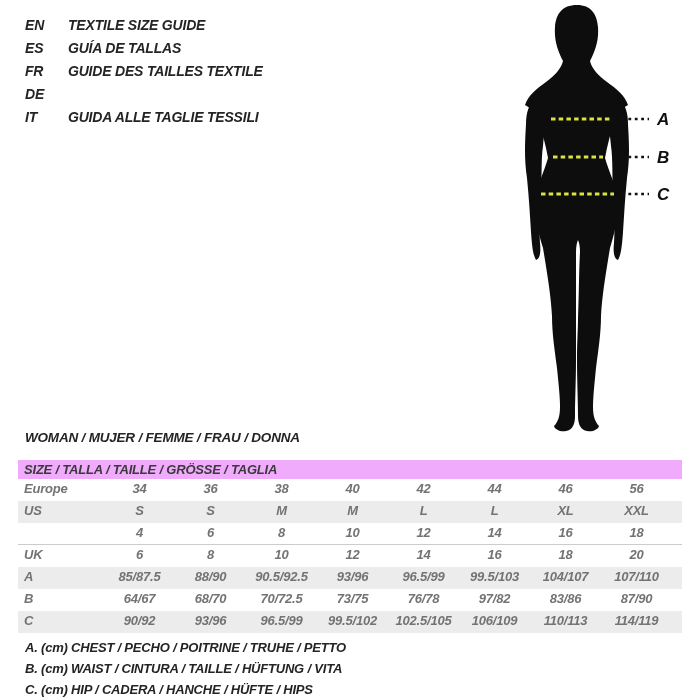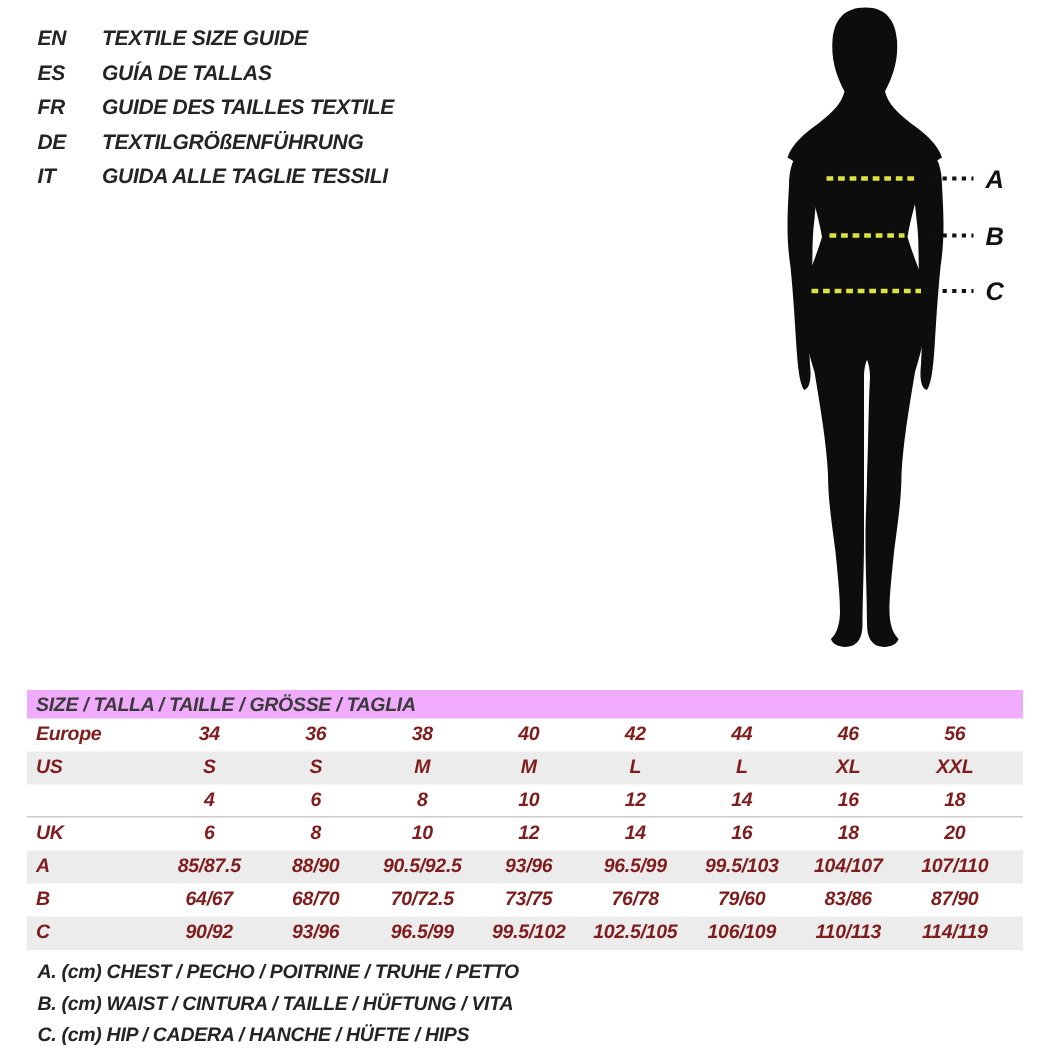--- a/index.html
+++ b/index.html
@@ -20,21 +20,21 @@
   .figure-area text { font-family:"Liberation Sans","DejaVu Sans",sans-serif;
                       font-weight:700; }
   
   .section-title { position:absolute; left:25px; top:430px; font-size:13.5px;
                    letter-spacing:-0.2px; color:#242424; }
   
   .size-table { position:absolute; left:18px; top:460px; width:664px; font-size:13px; }
   .thead { height:19px; line-height:19px; background:#f0abfc; color:#3a3a3a;
            padding-left:6px; letter-spacing:-0.2px; }
   .tbody { box-shadow: inset 0 -1px 0 #c4c4c4; }
-  .trow { display:flex; height:22px; line-height:19px; color:#7f1d1d;
+  .trow { display:flex; height:22px; line-height:19px; color:#737373;
           padding-right:10px; letter-spacing:-0.2px; }
   .trow.shade { background:#ececec; }
   .trow.divider { box-shadow: inset 0 -1px 0 #cccccc; }
   .tlabel { width:86px; padding-left:6px; text-align:left; }
   .tcell { flex:1; text-align:center; }
   
   .footnotes { position:absolute; left:25px; top:637px; }
   .footnote { height:21px; line-height:21px; font-size:13px;
               letter-spacing:-0.2px; color:#242424; }
 </style>
@@ -51,21 +51,20 @@
     <div class="lang-row">
       <span class="lang-code">ES</span>
       <span class="lang-label">GUÍA DE TALLAS</span>
     </div>
     <div class="lang-row">
       <span class="lang-code">FR</span>
       <span class="lang-label">GUIDE DES TAILLES TEXTILE</span>
     </div>
     <div class="lang-row">
       <span class="lang-code">DE</span>
-      <span class="lang-label">TEXTILGRÖßENFÜHRUNG</span>
     </div>
     <div class="lang-row">
       <span class="lang-code">IT</span>
       <span class="lang-label">GUIDA ALLE TAGLIE TESSILI</span>
     </div>
   </div>
 
   <div class="figure-area">
     <svg width="260" height="440" viewBox="0 0 260 440">
 
@@ -111,20 +110,21 @@
       <line x1="113" y1="157" x2="163" y2="157" stroke-width="3" stroke-dasharray="4.5 3.2" stroke="#dce23f"></line>
       <line x1="182" y1="157" x2="209" y2="157" stroke-width="2.6" stroke-dasharray="2.8 3.6" stroke="#111111"></line>
       <text x="217" y="163" font-size="17" fill="#111">B</text>
 
       <line x1="101" y1="194" x2="174" y2="194" stroke-width="3" stroke-dasharray="4.5 3.2" stroke="#dce23f"></line>
       <line x1="182" y1="194" x2="209" y2="194" stroke-width="2.6" stroke-dasharray="2.8 3.6" stroke="#111111"></line>
       <text x="217" y="200" font-size="17" fill="#111">C</text>
     </svg>
   </div>
 
+  <div class="section-title">WOMAN / MUJER / FEMME / FRAU / DONNA</div>
 
   <div class="size-table">
     <div class="thead">SIZE / TALLA / TAILLE / GRÖSSE / TAGLIA</div>
     <div class="tbody">
         <div class="trow">
           <div class="tlabel">Europe</div>
           <div class="tcell">34</div>
           <div class="tcell">36</div>
           <div class="tcell">38</div>
           <div class="tcell">40</div>
@@ -177,21 +177,21 @@
           <div class="tcell">104/107</div>
           <div class="tcell">107/110</div>
         </div>
         <div class="trow">
           <div class="tlabel">B</div>
           <div class="tcell">64/67</div>
           <div class="tcell">68/70</div>
           <div class="tcell">70/72.5</div>
           <div class="tcell">73/75</div>
           <div class="tcell">76/78</div>
-          <div class="tcell">79/60</div>
+          <div class="tcell">97/82</div>
           <div class="tcell">83/86</div>
           <div class="tcell">87/90</div>
         </div>
         <div class="trow shade">
           <div class="tlabel">C</div>
           <div class="tcell">90/92</div>
           <div class="tcell">93/96</div>
           <div class="tcell">96.5/99</div>
           <div class="tcell">99.5/102</div>
           <div class="tcell">102.5/105</div>

